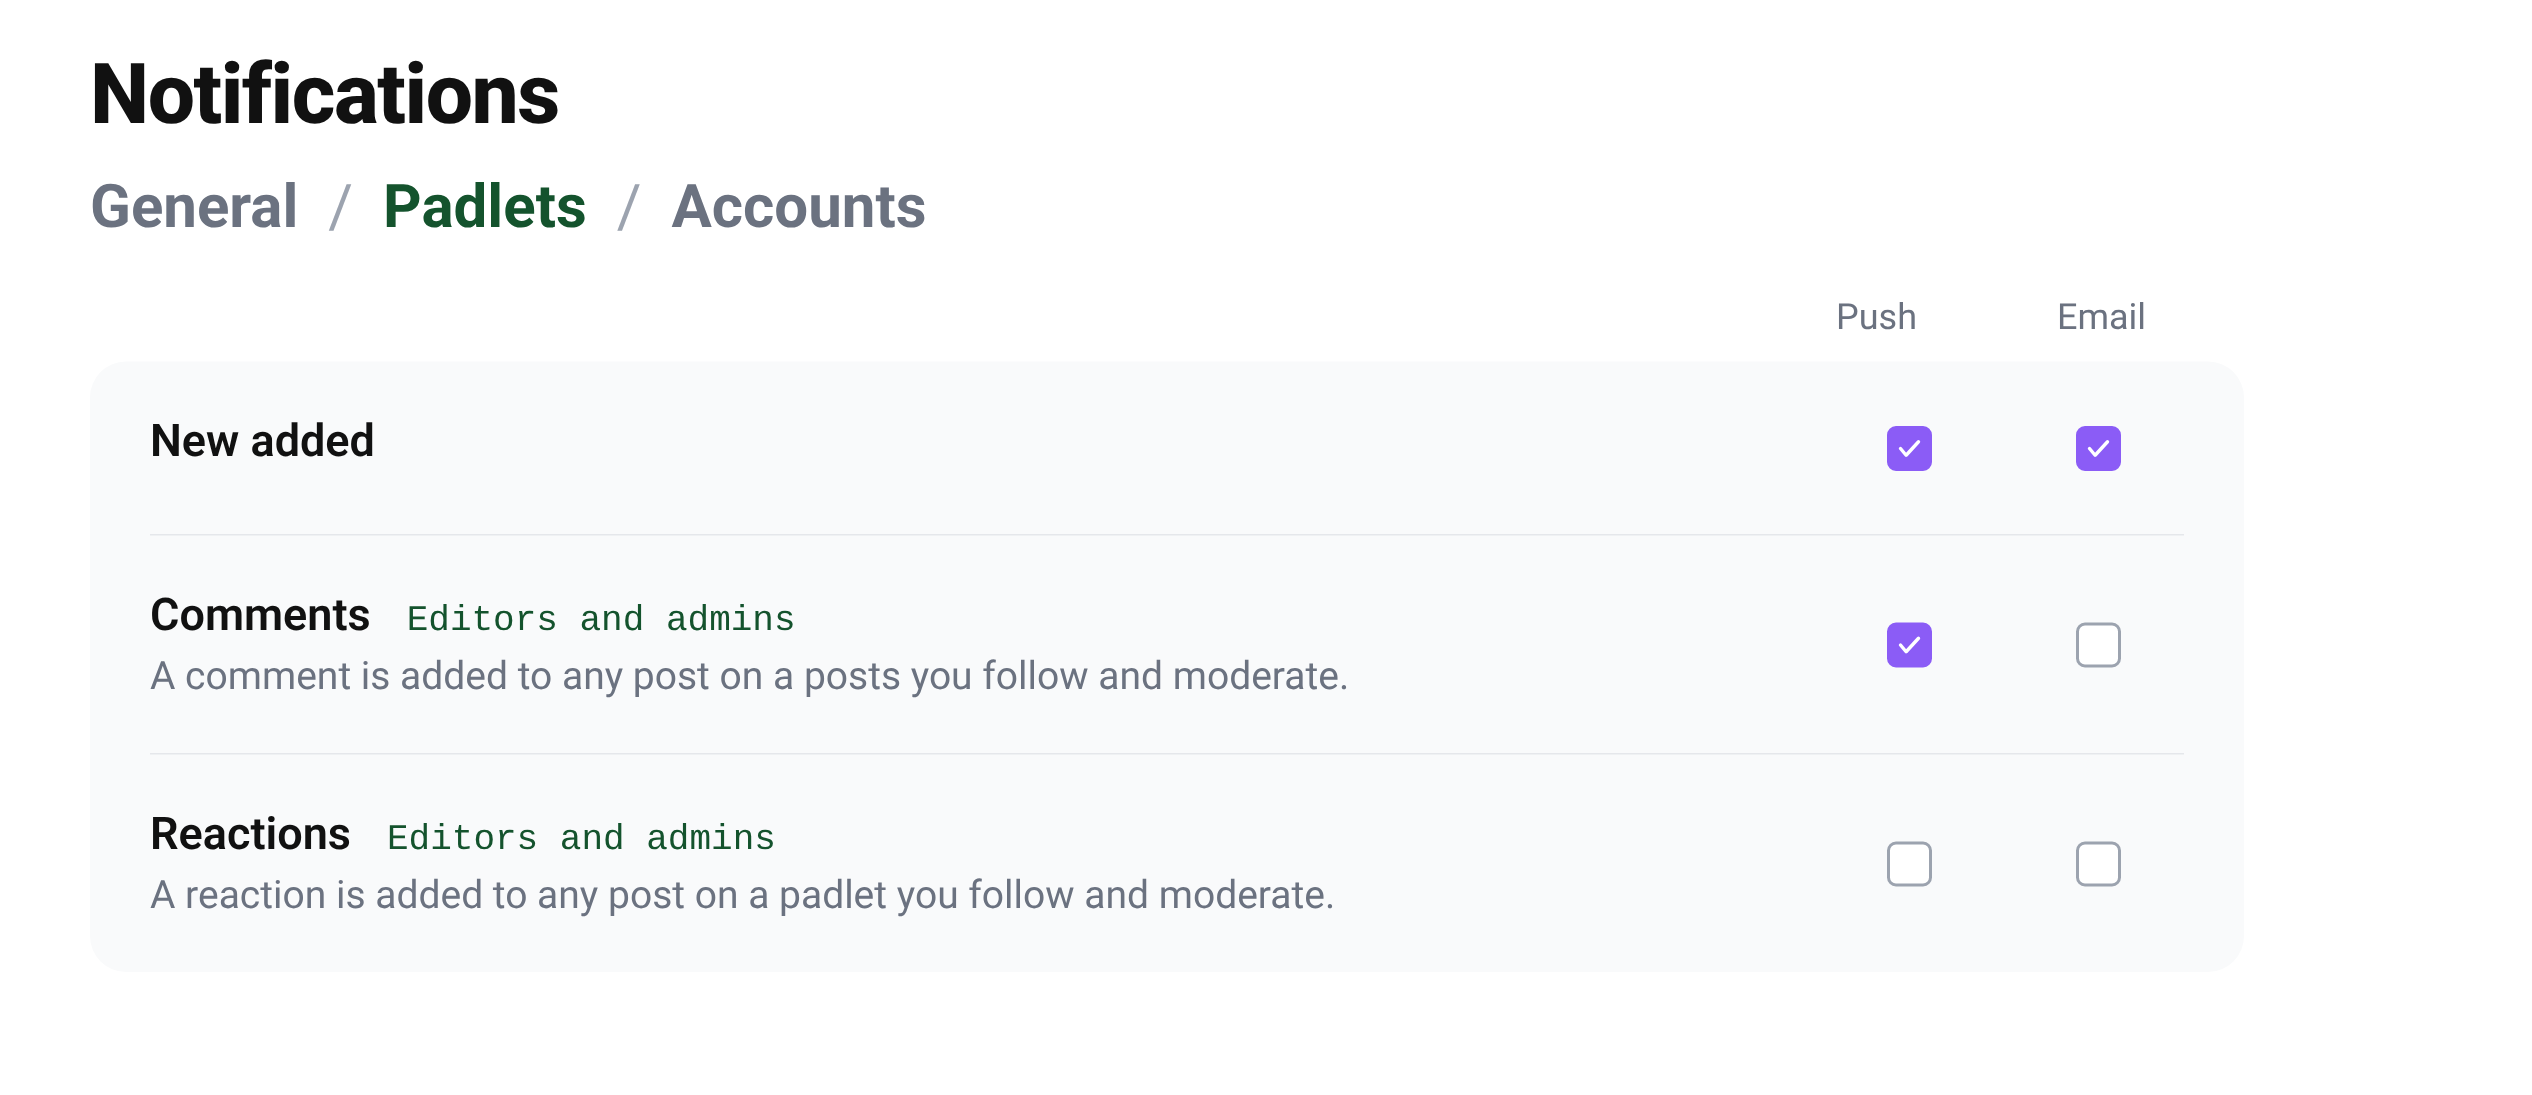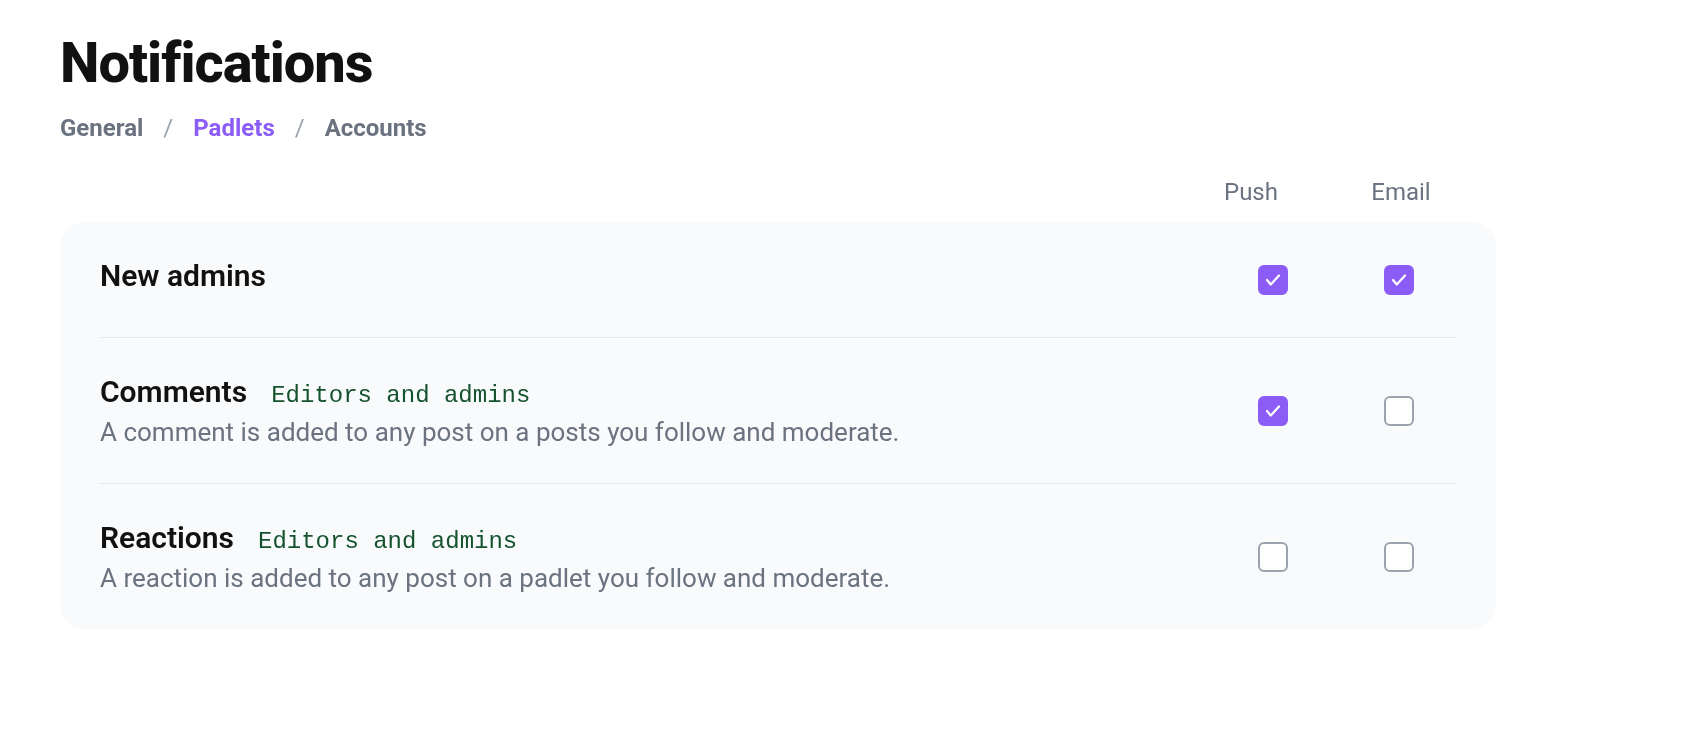--- a/index.html
+++ b/index.html
@@ -17,31 +17,31 @@
   .page-title {
     font-size: 56px;
     font-weight: 800;
     letter-spacing: -1px;
     margin: 0 0 18px 0;
     color: #111;
   }
   .tabs {
     display: flex;
     align-items: center;
-    font-size: 24px;
+    font-size: 40px;
     font-weight: 700;
     color: #6b7280;
     gap: 20px;
     margin-bottom: 36px;
   }
   .tab {
     cursor: pointer;
   }
   .tab.active {
-    color: #8b5cf6;
+    color: #14532d;
   }
   .tab-sep {
     color: #9ca3af;
     font-weight: 400;
   }
   .col-headers {
     display: flex;
     justify-content: flex-end;
     padding: 0 60px 16px 0;
     gap: 80px;
@@ -148,21 +148,21 @@
   <div class="col-headers">
     <span>Push</span>
     <span>Email</span>
   </div>
 
   <div class="panel">
 
     <div class="row">
       <div class="row-text">
         <div class="row-title-line">
-          <span class="row-title">New admins</span>
+          <span class="row-title">New added</span>
         </div>
       </div>
       <div class="checks">
         <div class="check">
           <div class="checkbox checked">
             <svg viewBox="0 0 24 24">
                 <polyline points="4 12 9 18 20 6"></polyline>
               </svg>
           </div>
         </div>

